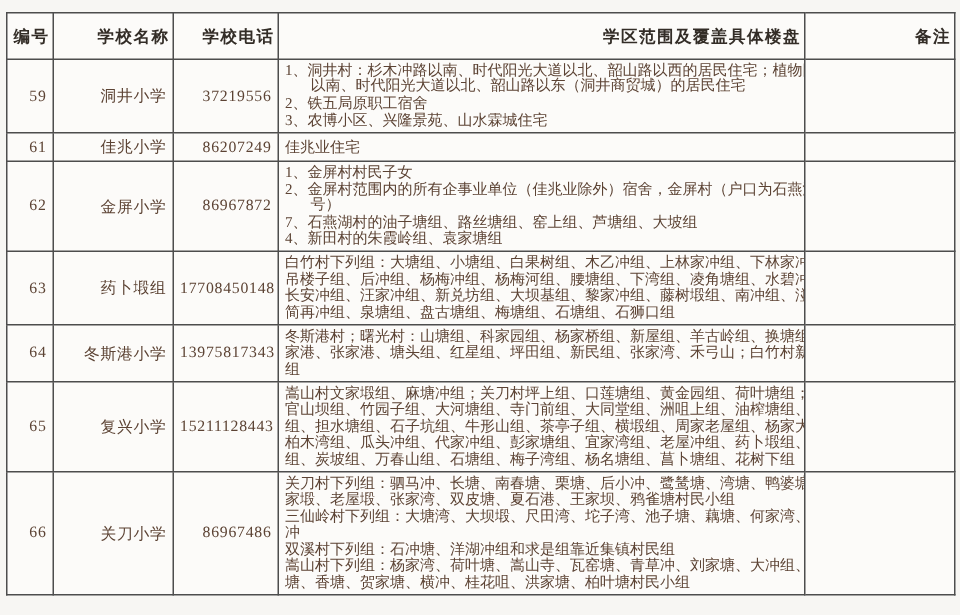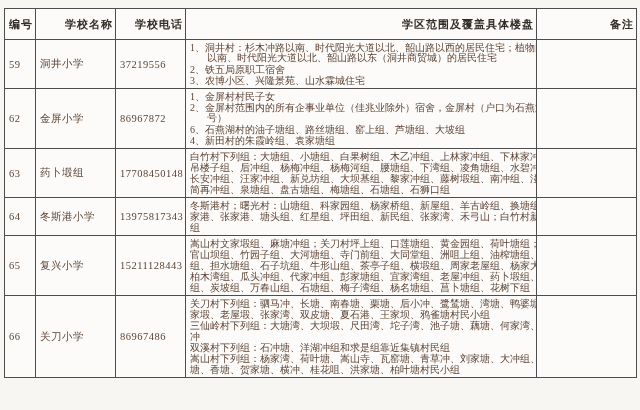--- a/index.html
+++ b/index.html
@@ -31,21 +31,21 @@
     height:26px;
     font-size:11px;
     font-weight:bold;
     color:var(--header-text);
     text-align:right;
     padding:2px;
     letter-spacing:1px;
   }
   td{padding:2px 4px;}
   td.c-id, td.c-name, td.c-phone{
-    text-align:left;
+    text-align:right;
     font-size:10.5px;
     letter-spacing:0.5px;
   }
   td.c-range{
     font-size:10px;
     vertical-align:middle;
   }
   td.c-note{background:#fcfbf9;}
   .line{
     line-height:11px;
@@ -83,30 +83,39 @@
     <td class="c-range">
             <div class="line">1、洞井村：杉木冲路以南、时代阳光大道以北、韶山路以西的居民住宅；植物园路</div>
             <div class="line indent">以南、时代阳光大道以北、韶山路以东（洞井商贸城）的居民住宅</div>
             <div class="line">2、铁五局原职工宿舍</div>
             <div class="line">3、农博小区、兴隆景苑、山水霖城住宅</div>
           </td>
     <td class="c-note"></td>
   </tr>
 
 
+  <tr>
+    <td class="c-id">61</td>
+    <td class="c-name">佳兆小学</td>
+    <td class="c-phone">86207249</td>
+    <td class="c-range">
+            <div class="line">佳兆业住宅</div>
+          </td>
+    <td class="c-note"></td>
+  </tr>
 
   <tr>
     <td class="c-id">62</td>
     <td class="c-name">金屏小学</td>
     <td class="c-phone">86967872</td>
     <td class="c-range">
             <div class="line">1、金屏村村民子女</div>
             <div class="line">2、金屏村范围内的所有企事业单位（佳兆业除外）宿舍，金屏村（户口为石燕湖 2000</div>
             <div class="line indent">号）</div>
-            <div class="line">6、石燕湖村的油子塘组、路丝塘组、窑上组、芦塘组、大坡组</div>
+            <div class="line">7、石燕湖村的油子塘组、路丝塘组、窑上组、芦塘组、大坡组</div>
             <div class="line">4、新田村的朱霞岭组、袁家塘组</div>
           </td>
     <td class="c-note"></td>
   </tr>
 
   <tr>
     <td class="c-id">63</td>
     <td class="c-name">药卜塅组</td>
     <td class="c-phone">17708450148</td>
     <td class="c-range">

